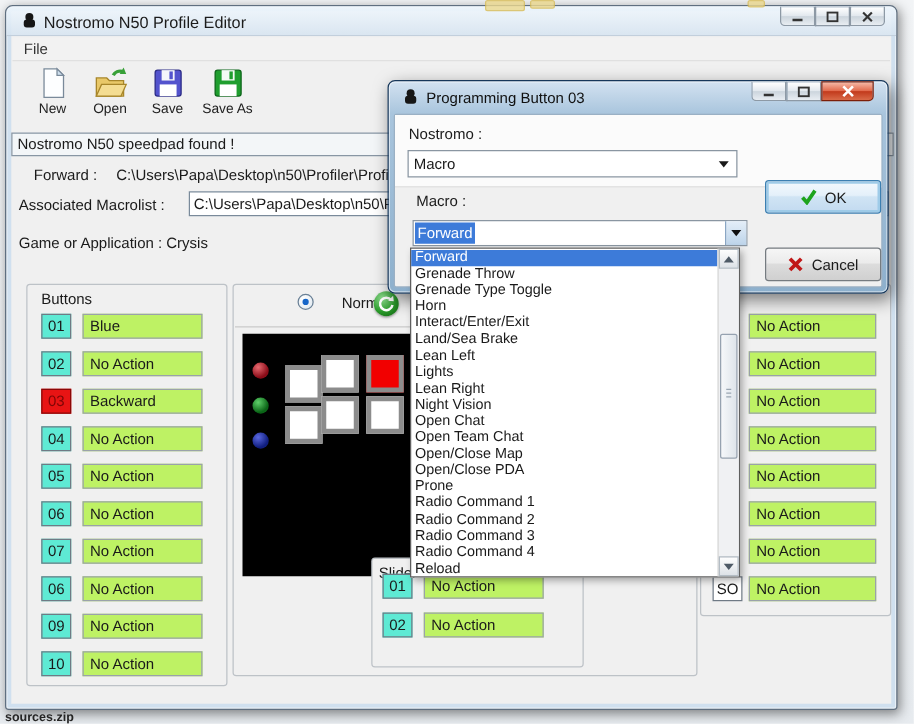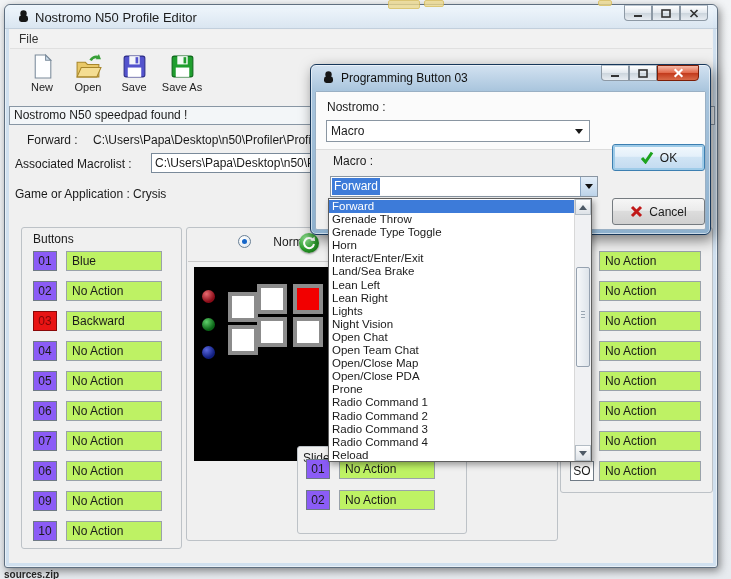--- a/index.html
+++ b/index.html
@@ -45,21 +45,21 @@
 
   .statusbox { position:absolute; left:4px; top:101px; width:706px; height:19px; border:1px solid #8896a4;
     background:#f3f6f8; line-height:17px; padding-left:4px; }
 
   .flabel { position:absolute; color:#1a1a1a; }
   .field { position:absolute; background:#fff; border:1px solid #7a8a9a; line-height:18px; padding-left:3px; white-space:nowrap; overflow:hidden; }
 
   .groupbox { position:absolute; border:1px solid #bdc2c7; border-radius:3px; }
   .gb-legend { position:absolute; top:-8px; left:8px; background:#f0f0f0; padding:0 3px; font-size:12px; color:#1a1a1a;margin-top:12px; }
 
-  .numbox { width:24px; height:20px; background:#8b5cf6; border:1px solid #6f7a85; text-align:center; line-height:18px; font-size:12px; flex:0 0 auto; }
+  .numbox { width:24px; height:20px; background:#5eead4; border:1px solid #6f7a85; text-align:center; line-height:18px; font-size:12px; flex:0 0 auto; }
   .numbox.sel { background:#e81414; border-color:#8a0808; color:#7e0606; }
   .actionbox { width:96px; height:20px; background:#bef264; border:1px solid #9aa2aa; line-height:18px; padding-left:5px; font-size:12px; }
   .brow { display:flex; gap:9px; margin-bottom:10px; align-items:center; }
 
   .btn-rows { position:absolute; left:11px; top:23px; }
 
   
   .hdr-line { position:absolute; left:1px; right:1px; top:33px; border-top:1px solid #c9c9c9; }
   .radio { width:13px; height:13px; border-radius:50%; border:1px solid #6a8096; background:radial-gradient(circle at 35% 30%, #ffffff, #dce6ee); position:relative; display:inline-block; vertical-align:-2px; }
   .radio .dot { position:absolute; left:3px; top:3px; width:5px; height:5px; border-radius:50%; background:#1565c8; }
@@ -409,23 +409,23 @@
       <li>Grenade Type Toggle</li>
 
       <li>Horn</li>
 
       <li>Interact/Enter/Exit</li>
 
       <li>Land/Sea Brake</li>
 
       <li>Lean Left</li>
 
+      <li>Lights</li>
+
       <li>Lean Right</li>
-
-      <li>Lights</li>
 
       <li>Night Vision</li>
 
       <li>Open Chat</li>
 
       <li>Open Team Chat</li>
 
       <li>Open/Close Map</li>
 
       <li>Open/Close PDA</li>

